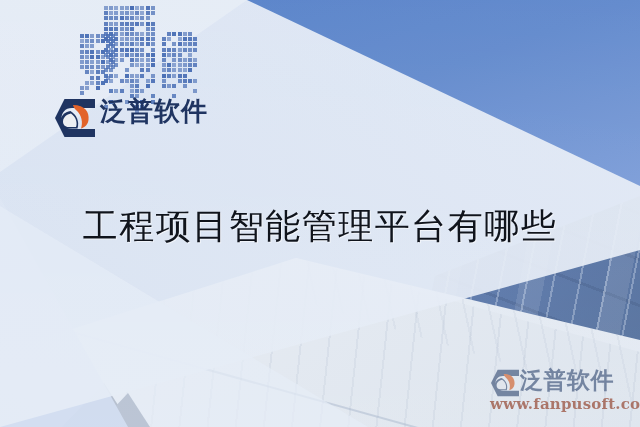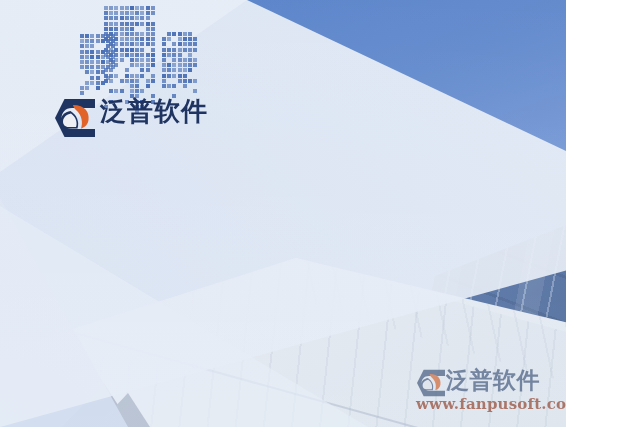--- a/index.html
+++ b/index.html
@@ -2,21 +2,21 @@
 <html><head>
 <meta charset="utf-8">
 <style>
   html, body {
     margin: 0;
     padding: 0;
     background: #ffffff;
   }
   #stage {
     position: relative;
-    width: 566px;
+    width: 640px;
     height: 427px;
     overflow: hidden;
     font-family: "Liberation Sans", sans-serif;
     background: #dce5f1;
   }
 
   
   .layer { position: absolute; inset: 0; }
 
   
@@ -521,20 +521,21 @@
   <div id="logo">
     <svg id="logo-mark" viewBox="0 0 42 40">
       <path d="M10.5 1 L41 1 L41 10 L18 10 C11 10 7.5 15 7.5 20.5 C7.5 27 12 31 18.5 31 L41 31 L41 39 L10.5 39 L1 20 Z" fill="#1f3461"></path>
       <path d="M19 7 C31 7 35.5 14 34.5 22 C34 26 31 29.5 27 30.5 C29 25 28 17 22 12 C20.5 10.6 19.5 9 19 7 Z" fill="#e2632a"></path>
       <path d="M16.5 13 C23 17 25.5 24 23.5 30.5 L13 30.5 C9 30.5 6.5 27 6.5 23 C6.5 18 10.5 14 16.5 13 Z" fill="#1f3461"></path>
       <path d="M17 15.5 C22 19 23.5 24.5 22 29 L14.5 29 C11 29 9 26.5 9 23.5 C9 19.5 12.5 16.3 17 15.5 Z" fill="#ffffff" opacity="0.92"></path>
     </svg>
     <div id="logo-cn">泛普软件</div>
   </div>
 
+  <div id="headline">工程项目智能管理平台有哪些</div>
 
   <div id="watermark">
     <svg id="wm-mark" viewBox="0 0 42 40">
       <path d="M10.5 1 L41 1 L41 10 L18 10 C11 10 7.5 15 7.5 20.5 C7.5 27 12 31 18.5 31 L41 31 L41 39 L10.5 39 L1 20 Z" fill="#5a6d8e"></path>
       <path d="M19 7 C31 7 35.5 14 34.5 22 C34 26 31 29.5 27 30.5 C29 25 28 17 22 12 C20.5 10.6 19.5 9 19 7 Z" fill="#d4794f"></path>
       <path d="M16.5 13 C23 17 25.5 24 23.5 30.5 L13 30.5 C9 30.5 6.5 27 6.5 23 C6.5 18 10.5 14 16.5 13 Z" fill="#5a6d8e"></path>
       <path d="M17 15.5 C22 19 23.5 24.5 22 29 L14.5 29 C11 29 9 26.5 9 23.5 C9 19.5 12.5 16.3 17 15.5 Z" fill="#eef2f7" opacity="0.9"></path>
     </svg>
     <div id="wm-cn">泛普软件</div>
     <div id="wm-url">www.fanpusoft.com</div>

